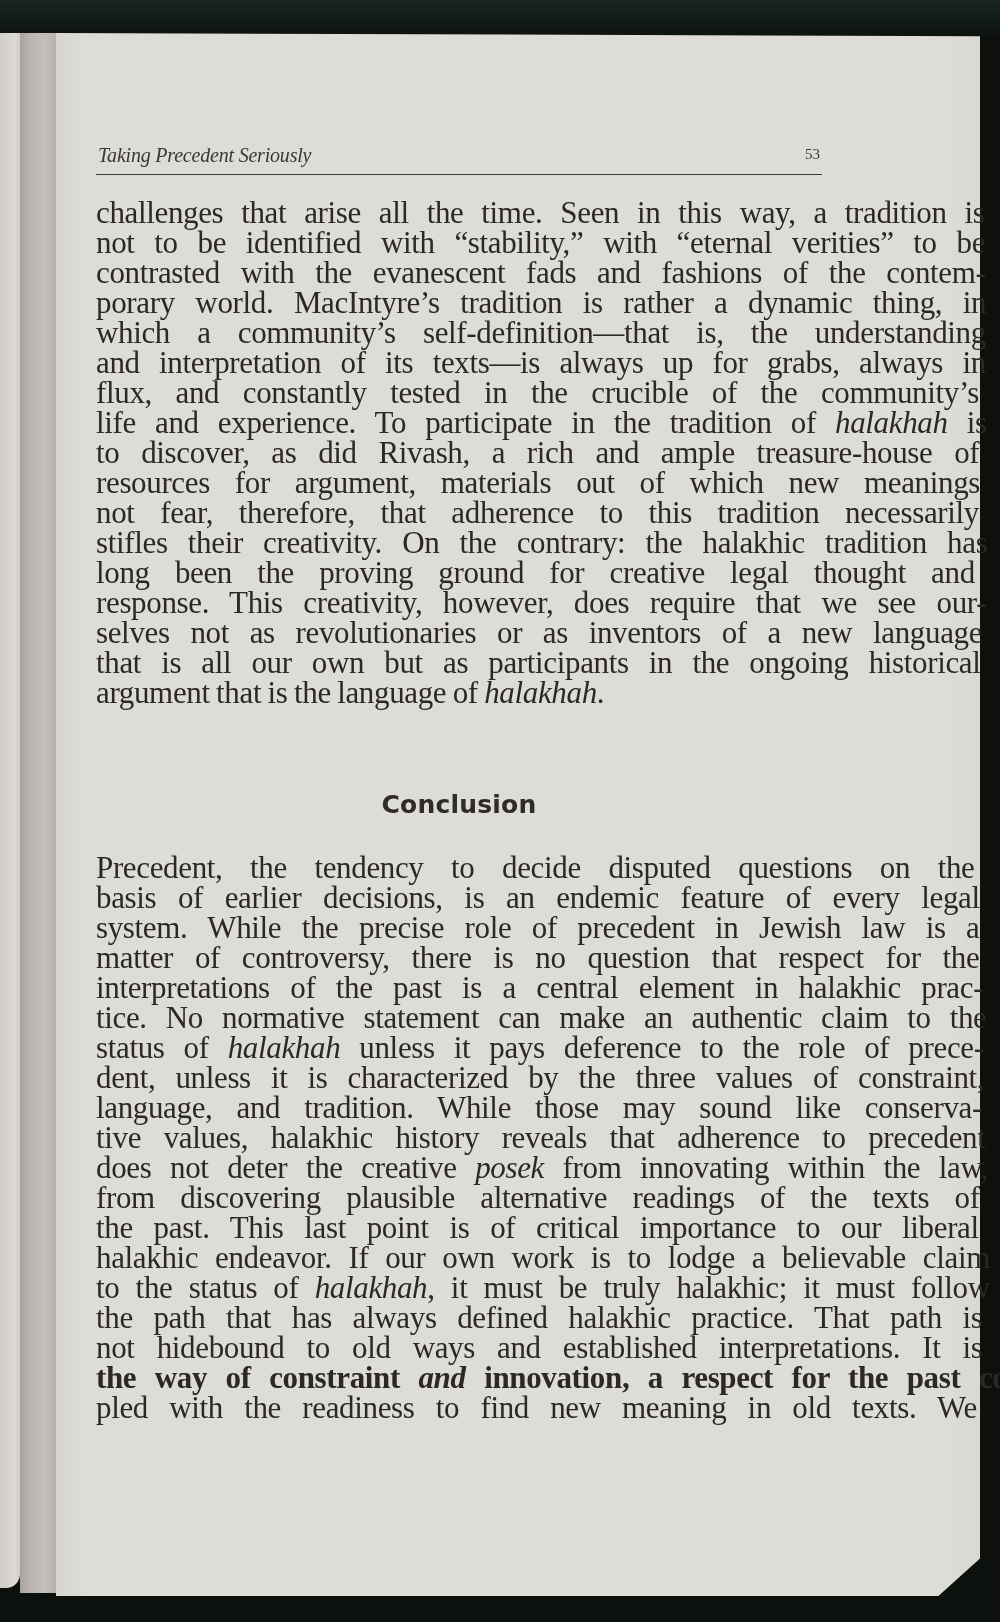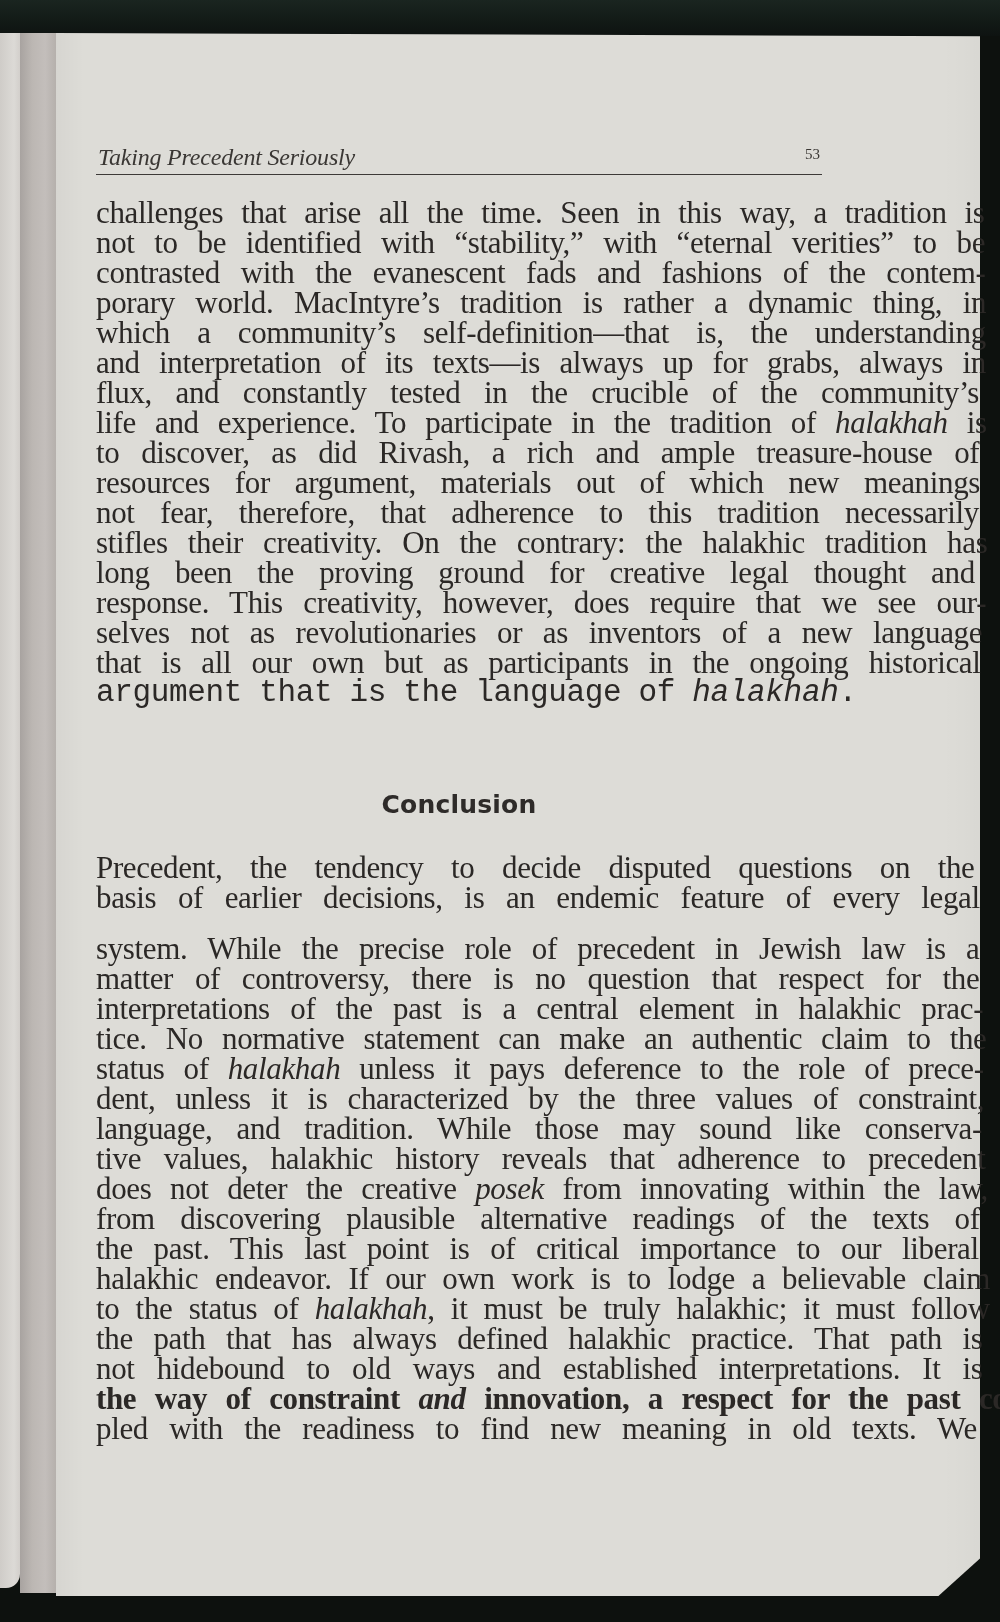--- a/index.html
+++ b/index.html
@@ -45,21 +45,21 @@
   .running-head {
     position: absolute;
     left: 96px; top: 140px;
     width: 726px; height: 34px;
     border-bottom: 1.6px solid #3d3a38;
   }
   .running-head .title {
     position: absolute;
     left: 2px; top: 4px;
     font-style: italic;
-    font-size: 24px;
+    font-size: 20px;
     color: #3a3734;
     letter-spacing: -0.2px;
   }
   .running-head .folio {
     position: absolute;
     right: 2px; top: 6px;
     font-size: 15px;
     color: #3a3734;
   }
   .text-block {
@@ -120,29 +120,29 @@
   <span class="line" style="display: block; width: auto; word-spacing: 16.1441px; text-align-last: left; text-align: left;"><span>flux, and constantly tested in the crucible of the community’s</span></span>
   <span class="line" style="display: block; width: auto; word-spacing: 11.7156px; text-align-last: left; text-align: left;"><span>life and experience. To participate in the tradition of </span><i>halakhah</i><span> is</span></span>
   <span class="line" style="display: block; width: auto; word-spacing: 14.3578px; text-align-last: left; text-align: left;"><span>to discover, as did Rivash, a rich and ample treasure-house of</span></span>
   <span class="line" style="display: block; width: auto; word-spacing: 17.4941px; text-align-last: left; text-align: left;"><span>resources for argument, materials out of which new meanings</span></span>
   <span class="line" style="display: block; width: auto; word-spacing: 18.2598px; text-align-last: left; text-align: left;"><span>not fear, therefore, that adherence to this tradition necessarily</span></span>
   <span class="line" style="display: block; width: auto; word-spacing: 12.8056px; text-align-last: left; text-align: left;"><span>stifles their creativity. On the contrary: the halakhic tradition has</span></span>
   <span class="line" style="display: block; width: auto; word-spacing: 17.776px; text-align-last: left; text-align: left;"><span>long been the proving ground for creative legal thought and</span></span>
   <span class="line" style="display: block; width: auto; word-spacing: 13.1684px; text-align-last: left; text-align: left;"><span>response. This creativity, however, does require that we see our-</span></span>
   <span class="line" style="display: block; width: auto; word-spacing: 13.3375px; text-align-last: left; text-align: center;"><span>selves not as revolutionaries or as inventors of a new language</span></span>
   <span class="line" style="display: block; width: auto; word-spacing: 12.7415px; text-align-last: left; text-align: left;"><span>that is all our own but as participants in the ongoing historical</span></span>
-  <span class="line last" style="display: block; width: auto; text-align-last: left; text-align: left; font-family: Liberation Mono, monospace;"><span>argument that is the language of </span><i>halakhah</i><span>.</span></span>
+  <span class="line last" style="display: block; width: auto; text-align-last: left; text-align: left;"><span>argument that is the language of </span><i>halakhah</i><span>.</span></span>
 </div>
 
 <div class="section-heading">Conclusion</div>
 
 <div class="text-block para-2">
   <span class="line" style="display: block; width: auto; word-spacing: 20.168px; text-align-last: left; text-align: left;"><span>Precedent, the tendency to decide disputed questions on the</span></span>
   <span class="line" style="display: block; width: auto; word-spacing: 14.2688px; text-align-last: left; text-align: left;"><span>basis of earlier decisions, is an endemic feature of every legal</span></span>
-  <span class="line" style="display: block; width: auto; word-spacing: 13.0057px; text-align-last: left; text-align: left; margin-top: 21px;"><span>system. While the precise role of precedent in Jewish law is a</span></span>
+  <span class="line" style="display: block; width: auto; word-spacing: 13.0057px; text-align-last: left; text-align: left;"><span>system. While the precise role of precedent in Jewish law is a</span></span>
   <span class="line" style="display: block; width: auto; word-spacing: 14.4219px; text-align-last: left; text-align: left;"><span>matter of controversy, there is no question that respect for the</span></span>
   <span class="line" style="display: block; width: auto; word-spacing: 13.0406px; text-align-last: left; text-align: left;"><span>interpretations of the past is a central element in halakhic prac-</span></span>
   <span class="line" style="display: block; width: auto; word-spacing: 11.6359px; text-align-last: left; text-align: left;"><span>tice. No normative statement can make an authentic claim to the</span></span>
   <span class="line" style="display: block; width: auto; word-spacing: 11.6321px; text-align-last: left; text-align: right;"><span>status of </span><i>halakhah</i><span> unless it pays deference to the role of prece-</span></span>
   <span class="line" style="display: block; width: auto; word-spacing: 12.6625px; text-align-last: left; text-align: left;"><span>dent, unless it is characterized by the three values of constraint,</span></span>
   <span class="line" style="display: block; width: auto; word-spacing: 16.6406px; text-align-last: left; text-align: left;"><span>language, and tradition. While those may sound like conserva-</span></span>
   <span class="line" style="display: block; width: auto; word-spacing: 15.1484px; text-align-last: left; text-align: left;"><span>tive values, halakhic history reveals that adherence to precedent</span></span>
   <span class="line" style="display: block; width: auto; word-spacing: 11.1766px; text-align-last: left; text-align: center;"><span>does not deter the creative </span><i>posek</i><span> from innovating within the law,</span></span>
   <span class="line" style="display: block; width: auto; word-spacing: 17.8691px; text-align-last: left; text-align: left;"><span>from discovering plausible alternative readings of the texts of</span></span>
   <span class="line" style="display: block; width: auto; word-spacing: 13.3764px; text-align-last: left; text-align: left;"><span>the past. This last point is of critical importance to our liberal</span></span>

